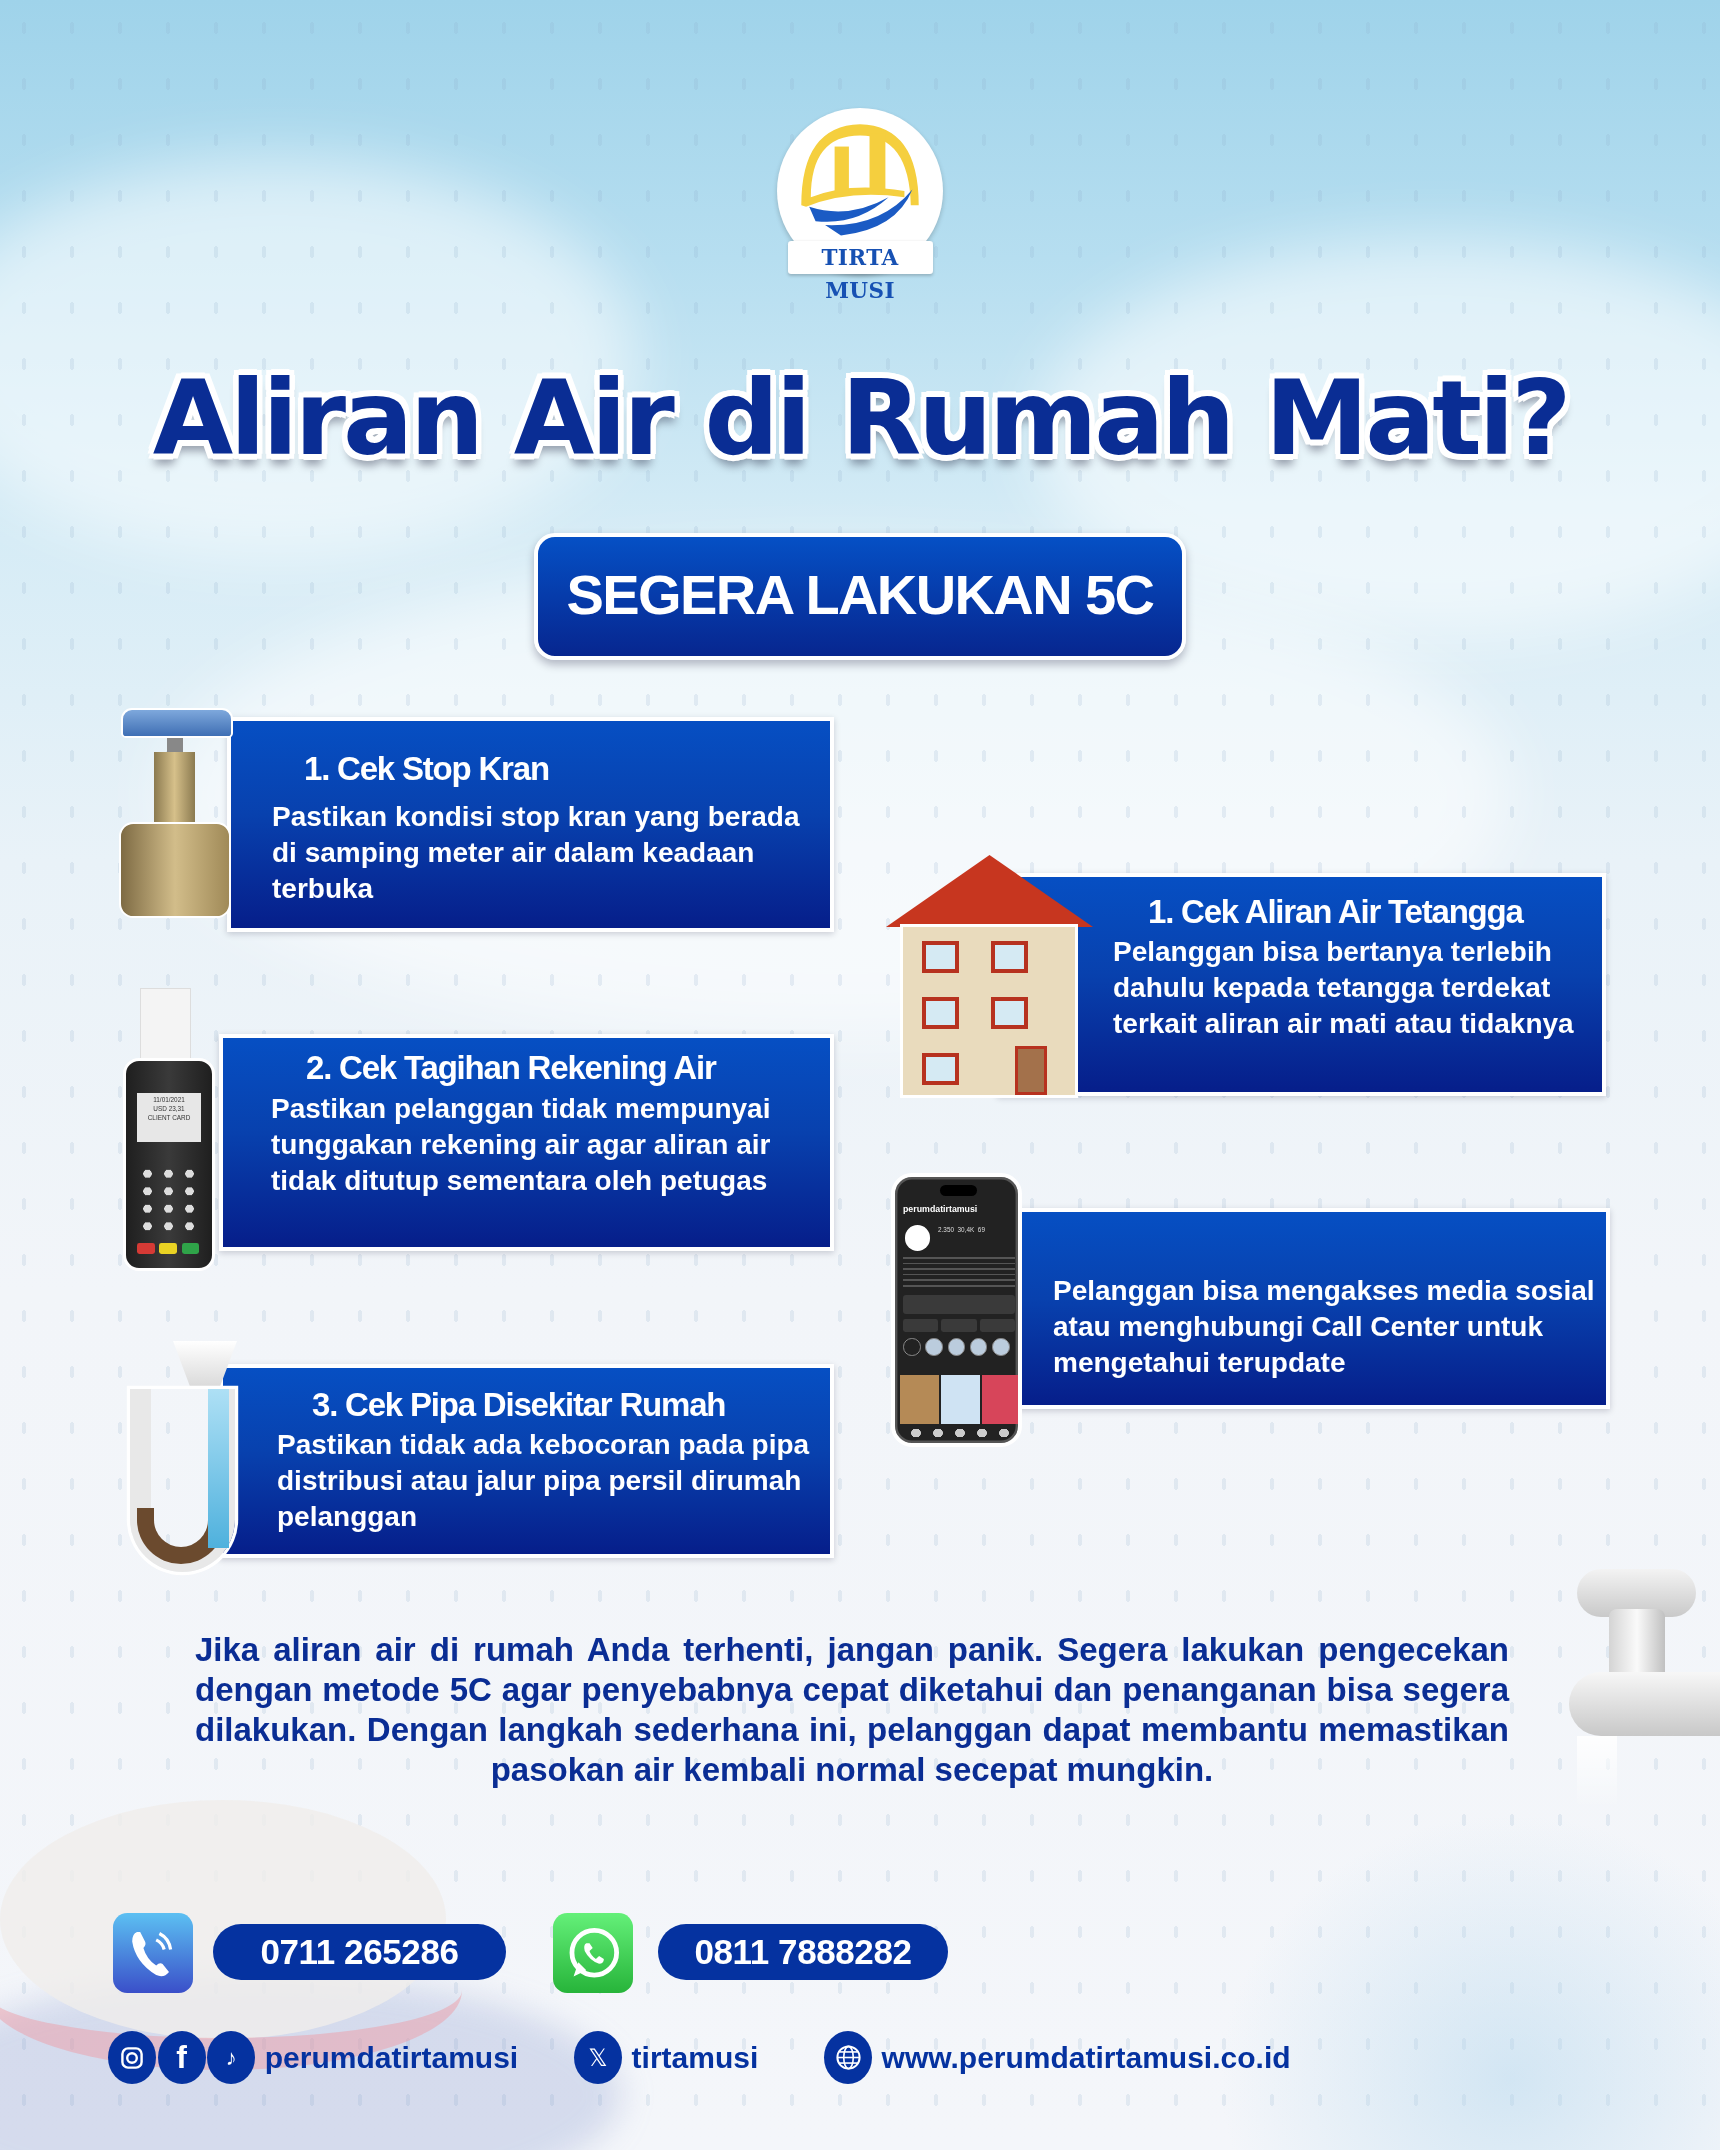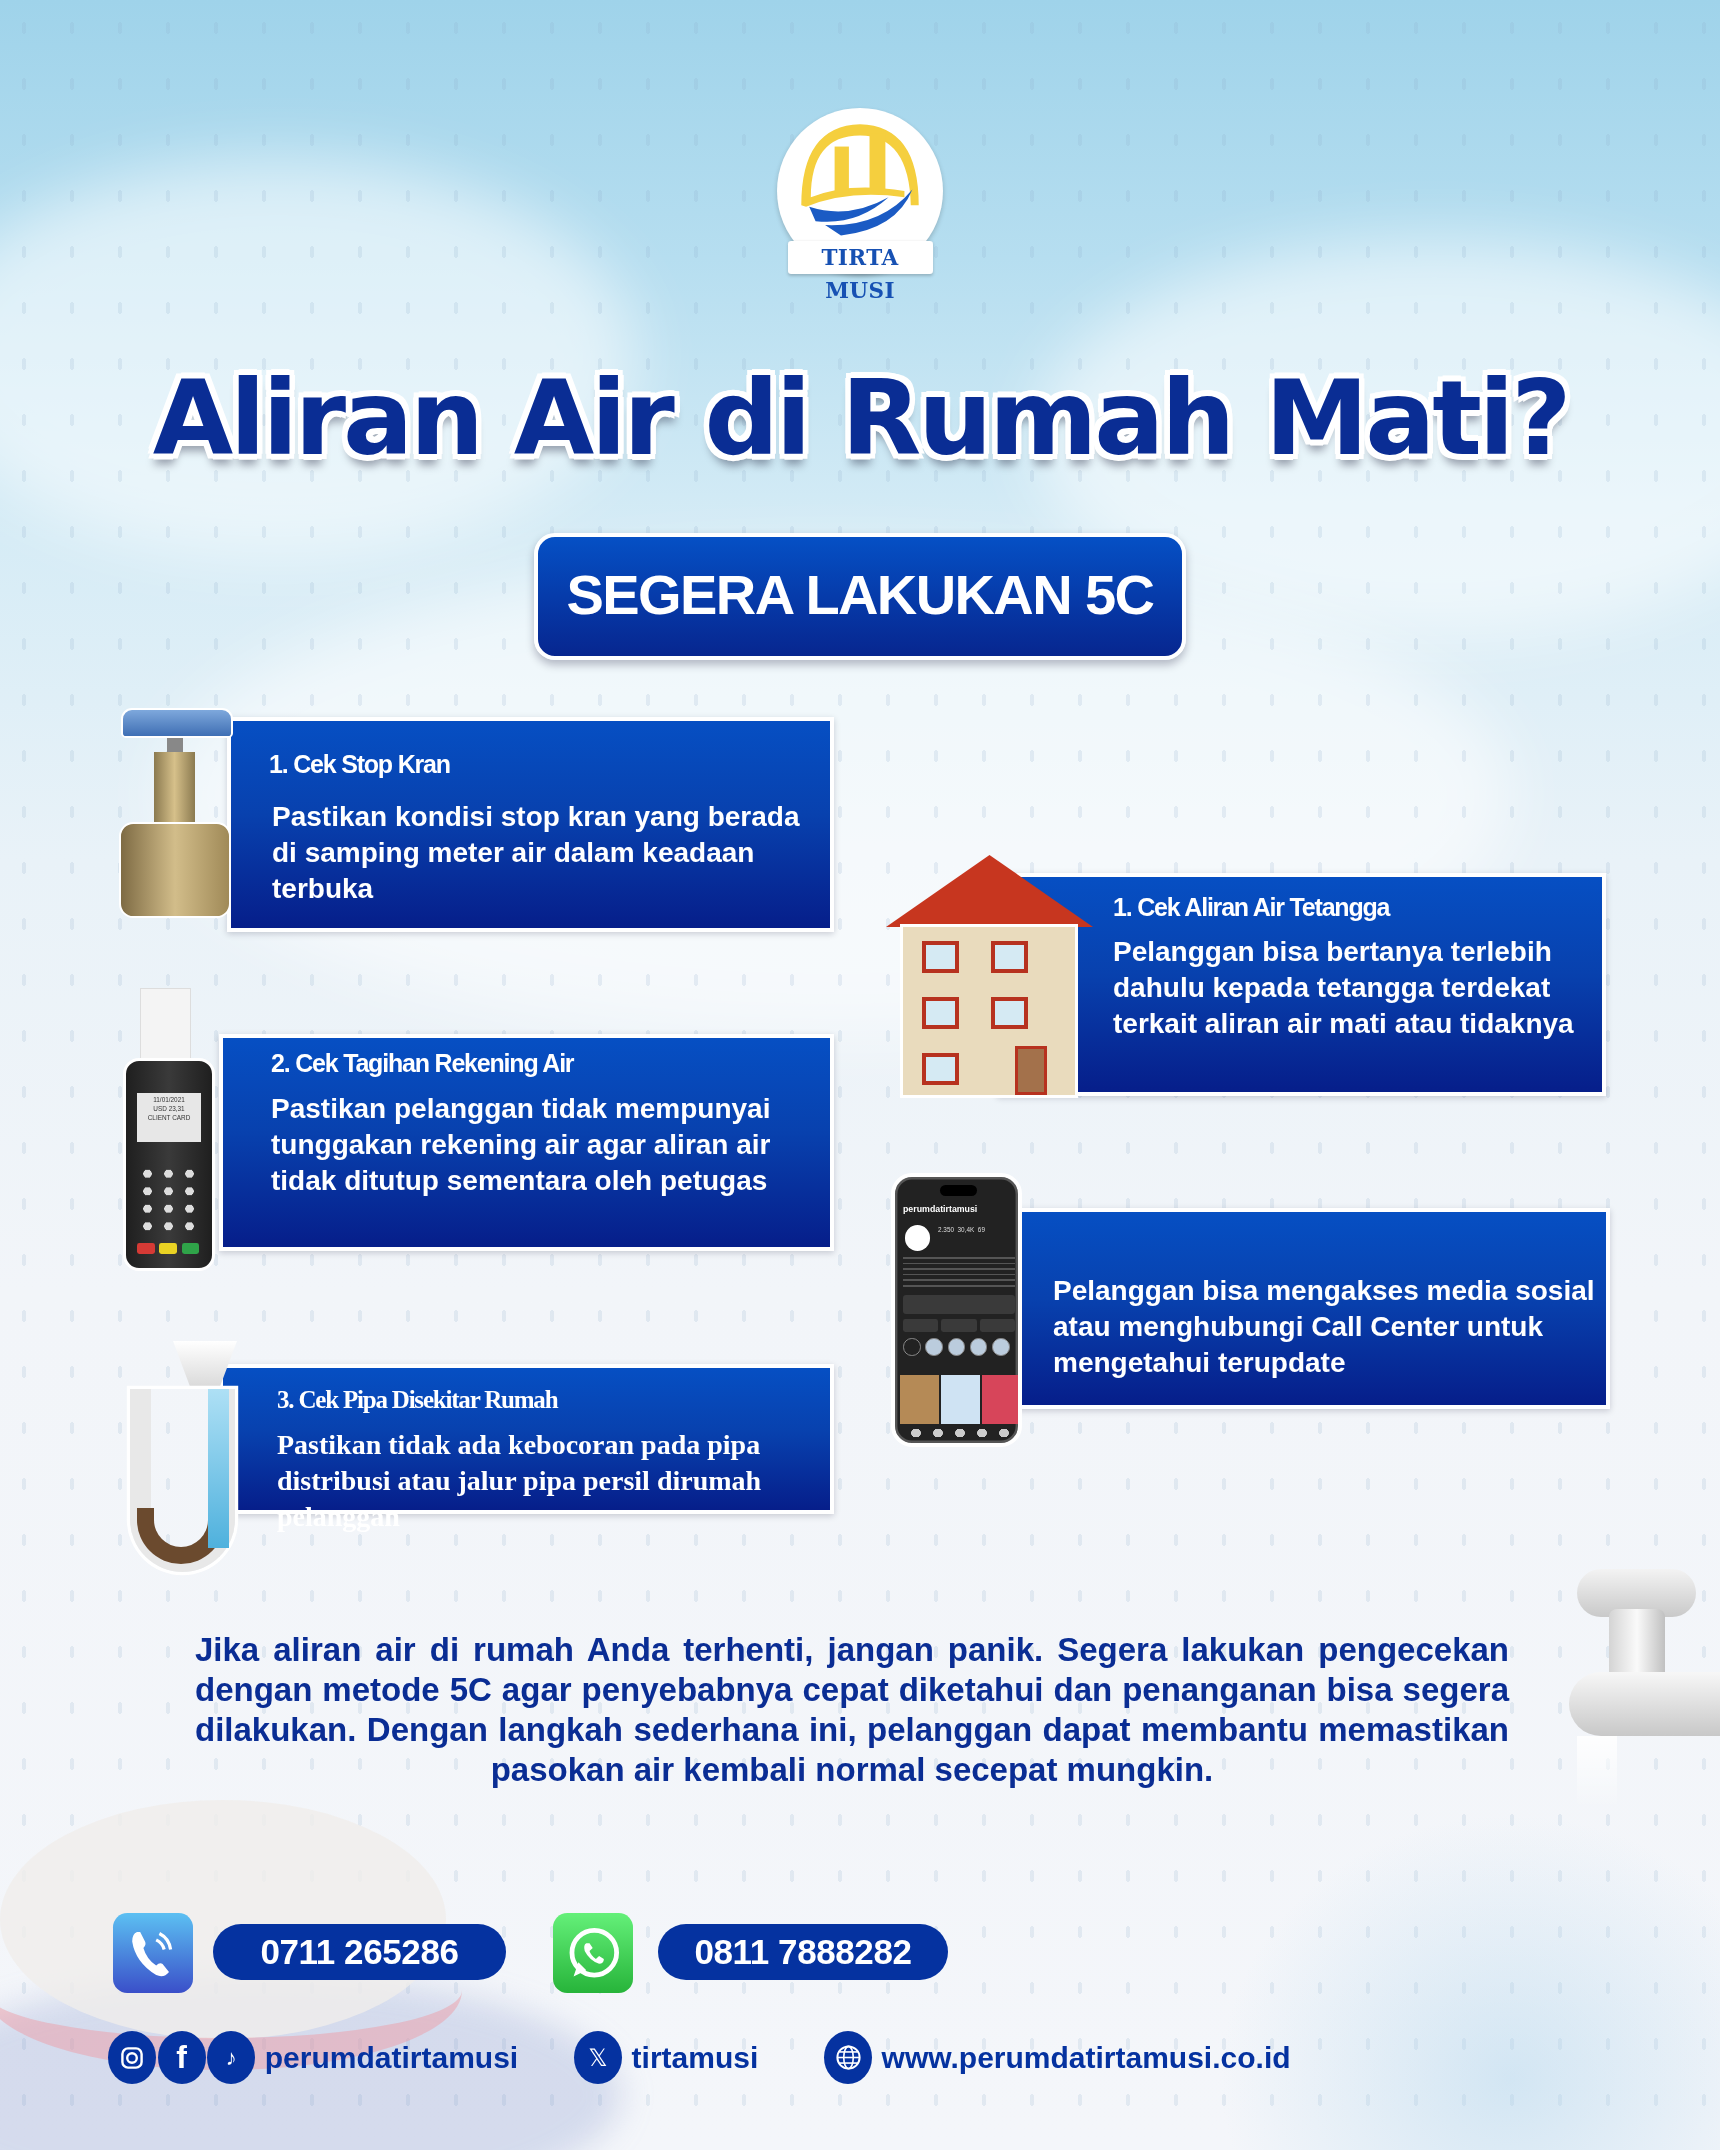--- a/index.html
+++ b/index.html
@@ -61,27 +61,27 @@
     color: #fff; font-weight: bold; font-size: 56px; text-align: center; line-height: 116px; letter-spacing: -1.6px; margin-top: 25px;
   }
 
   
   .card {
     position: absolute; border: 4px solid #fff;
     background: linear-gradient(180deg, #064fc3 0%, #0841ae 45%, #061e8a 100%);
     box-shadow: 0 2.4px 6.4px rgba(0,0,40,0.18);
     color: #fff;
   }
-  .card .head { position: absolute; font-weight: bold; font-size: 25px; letter-spacing: -1.2px; white-space: nowrap; }
+  .card .head { position: absolute; font-weight: bold; font-size: 33px; letter-spacing: -1.2px; white-space: nowrap; margin-left: 35px; }
   .card .body { position: absolute; font-weight: bold; font-size: 28px; line-height: 36px; }
   .c1 { left: 227px; top: 717px; width: 607px; height: 215px; }
   .c1 .head { left: 38px; top: 29px; } .c1 .body { left: 41px; top: 78px; width: 542px; }
   .c2 { left: 219px; top: 1034px; width: 615px; height: 217px; }
   .c2 .head { left: 48px; top: 11px; } .c2 .body { left: 48px; top: 53px; width: 550px; }
-  .c3 { left: 219px; top: 1364px; width: 615px; height: 150px; font-family: Liberation Serif, serif; }
+  .c3 { left: 219px; top: 1364px; width: 615px; height: 194px; }
   .c3 .head { left: 54px; top: 17.5px; } .c3 .body { left: 54px; top: 59px; width: 550px; }
   .c4 { left: 997px; top: 873px; width: 609px; height: 223px; }
   .c4 .head { left: 112px; top: 16px; } .c4 .body { left: 112px; top: 57px; width: 494px; }
   .c5 { left: 1014px; top: 1208px; width: 596px; height: 201px; }
   .c5 .head { left: 35px; top: 19px; } .c5 .body { left: 35px; top: 61px; width: 550px; }
 
   
   .ill { position: absolute; }
   
   .valve { left: 105px; top: 703px; width: 143px; height: 239px; }

